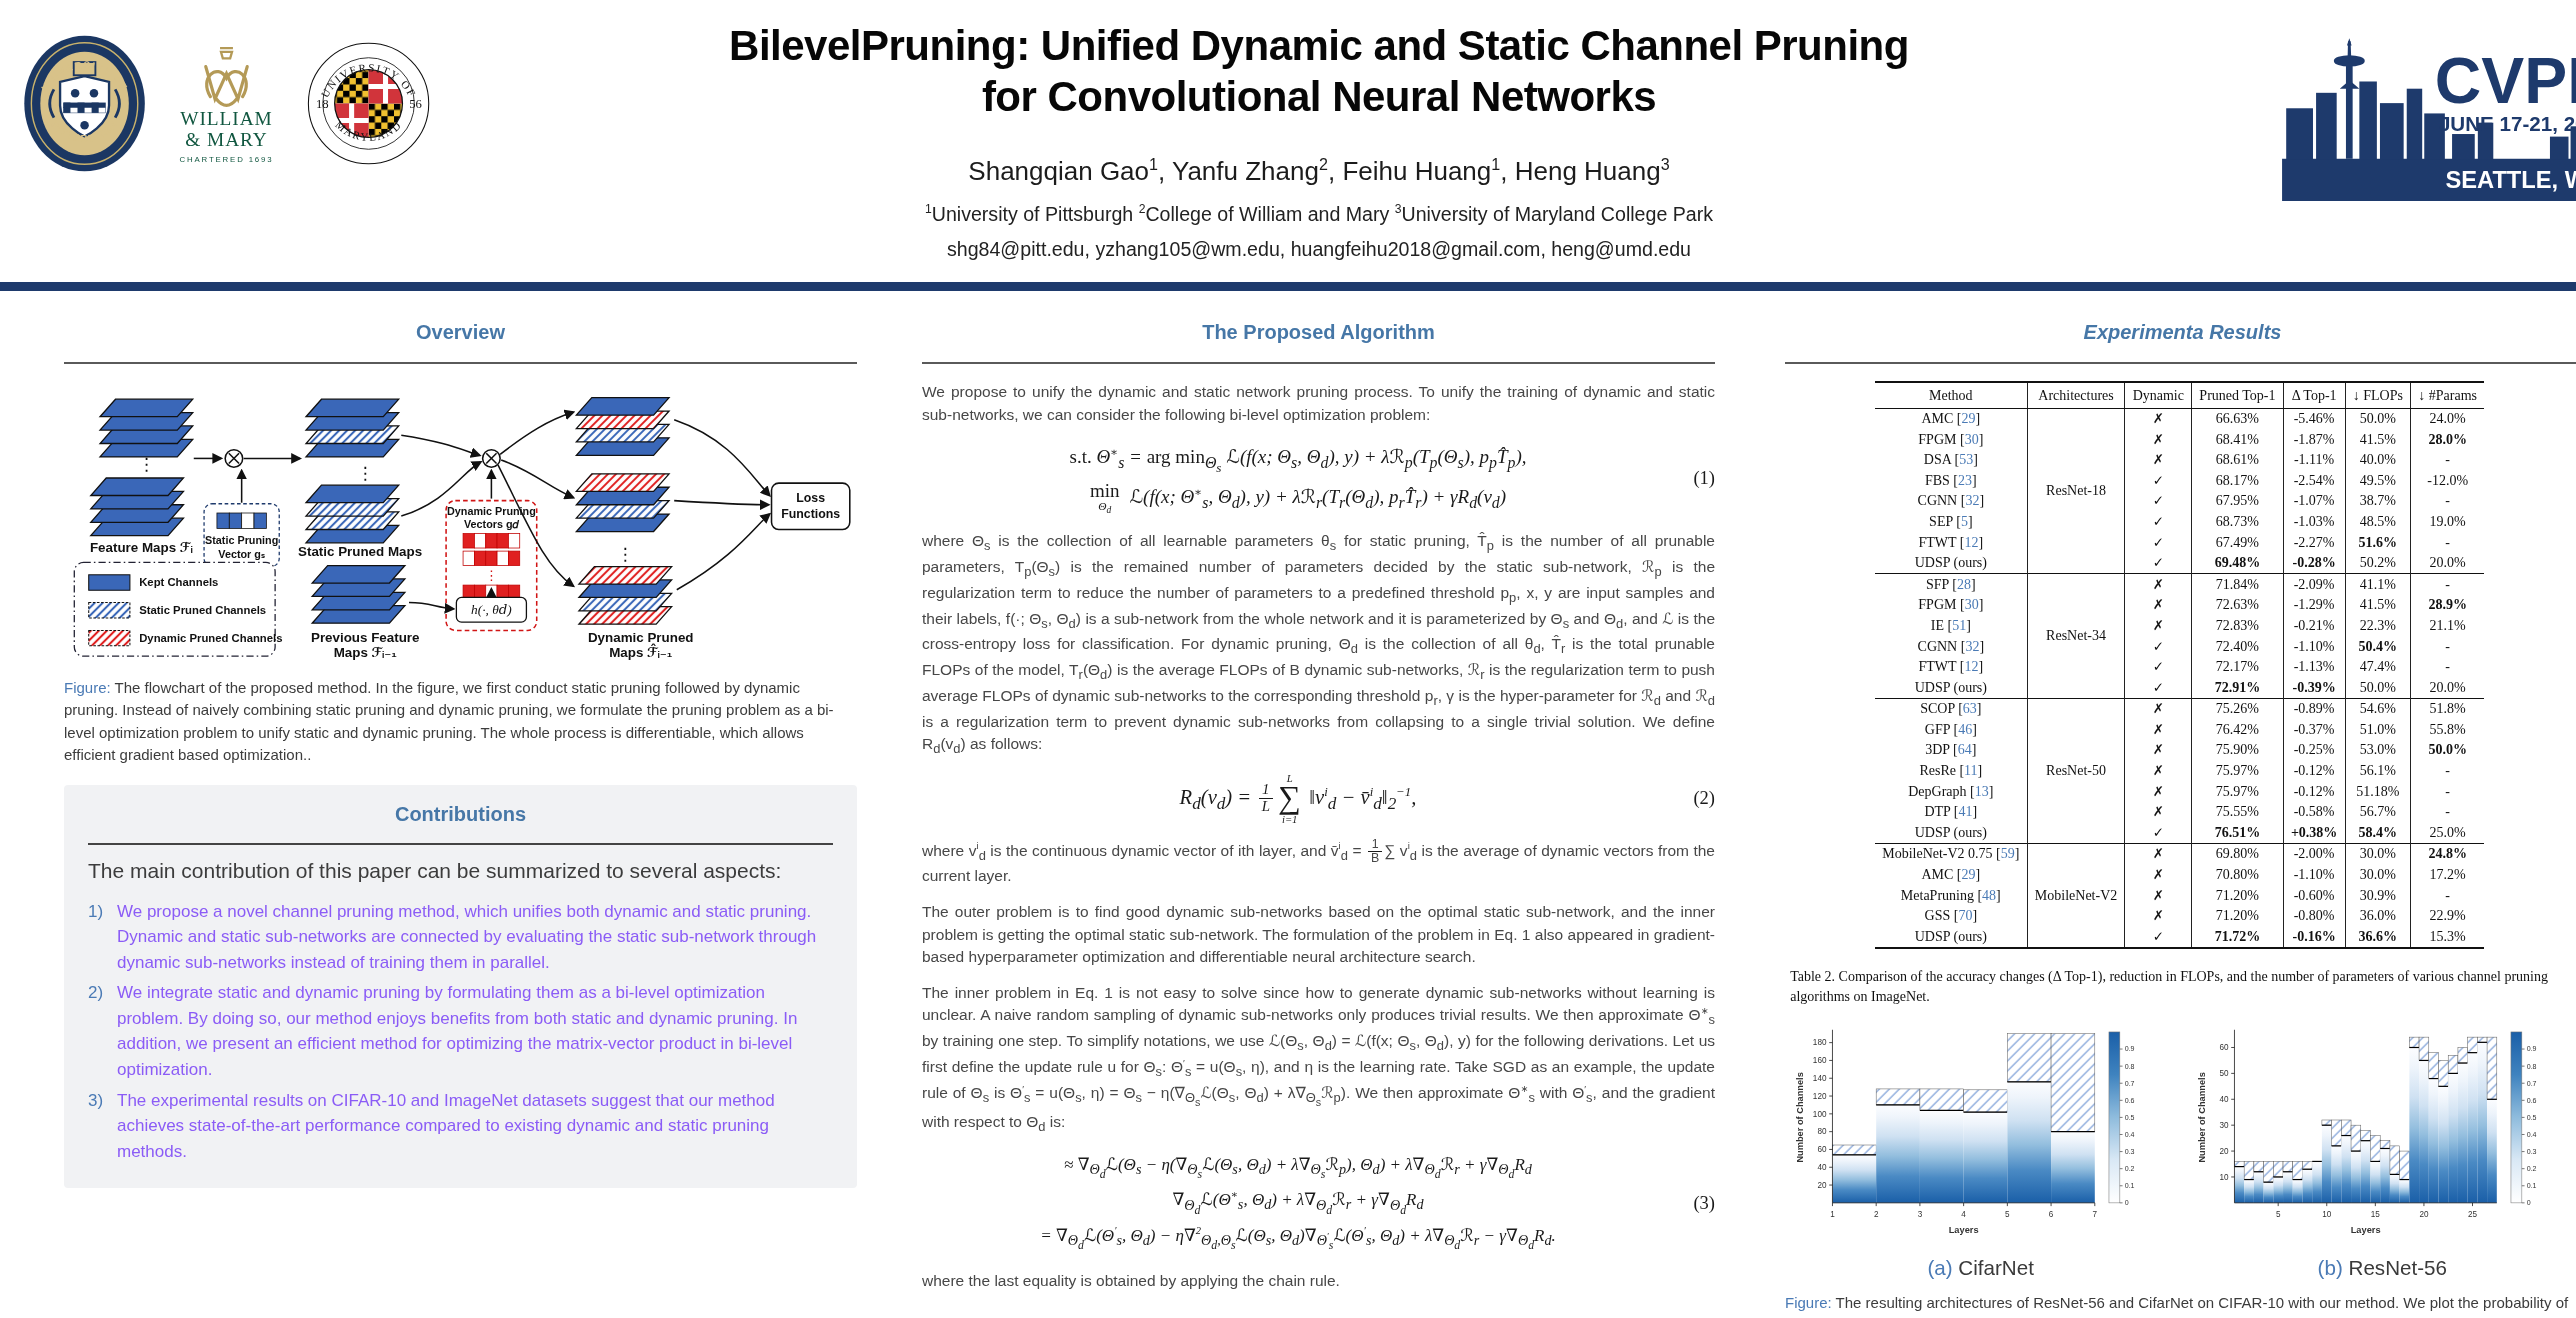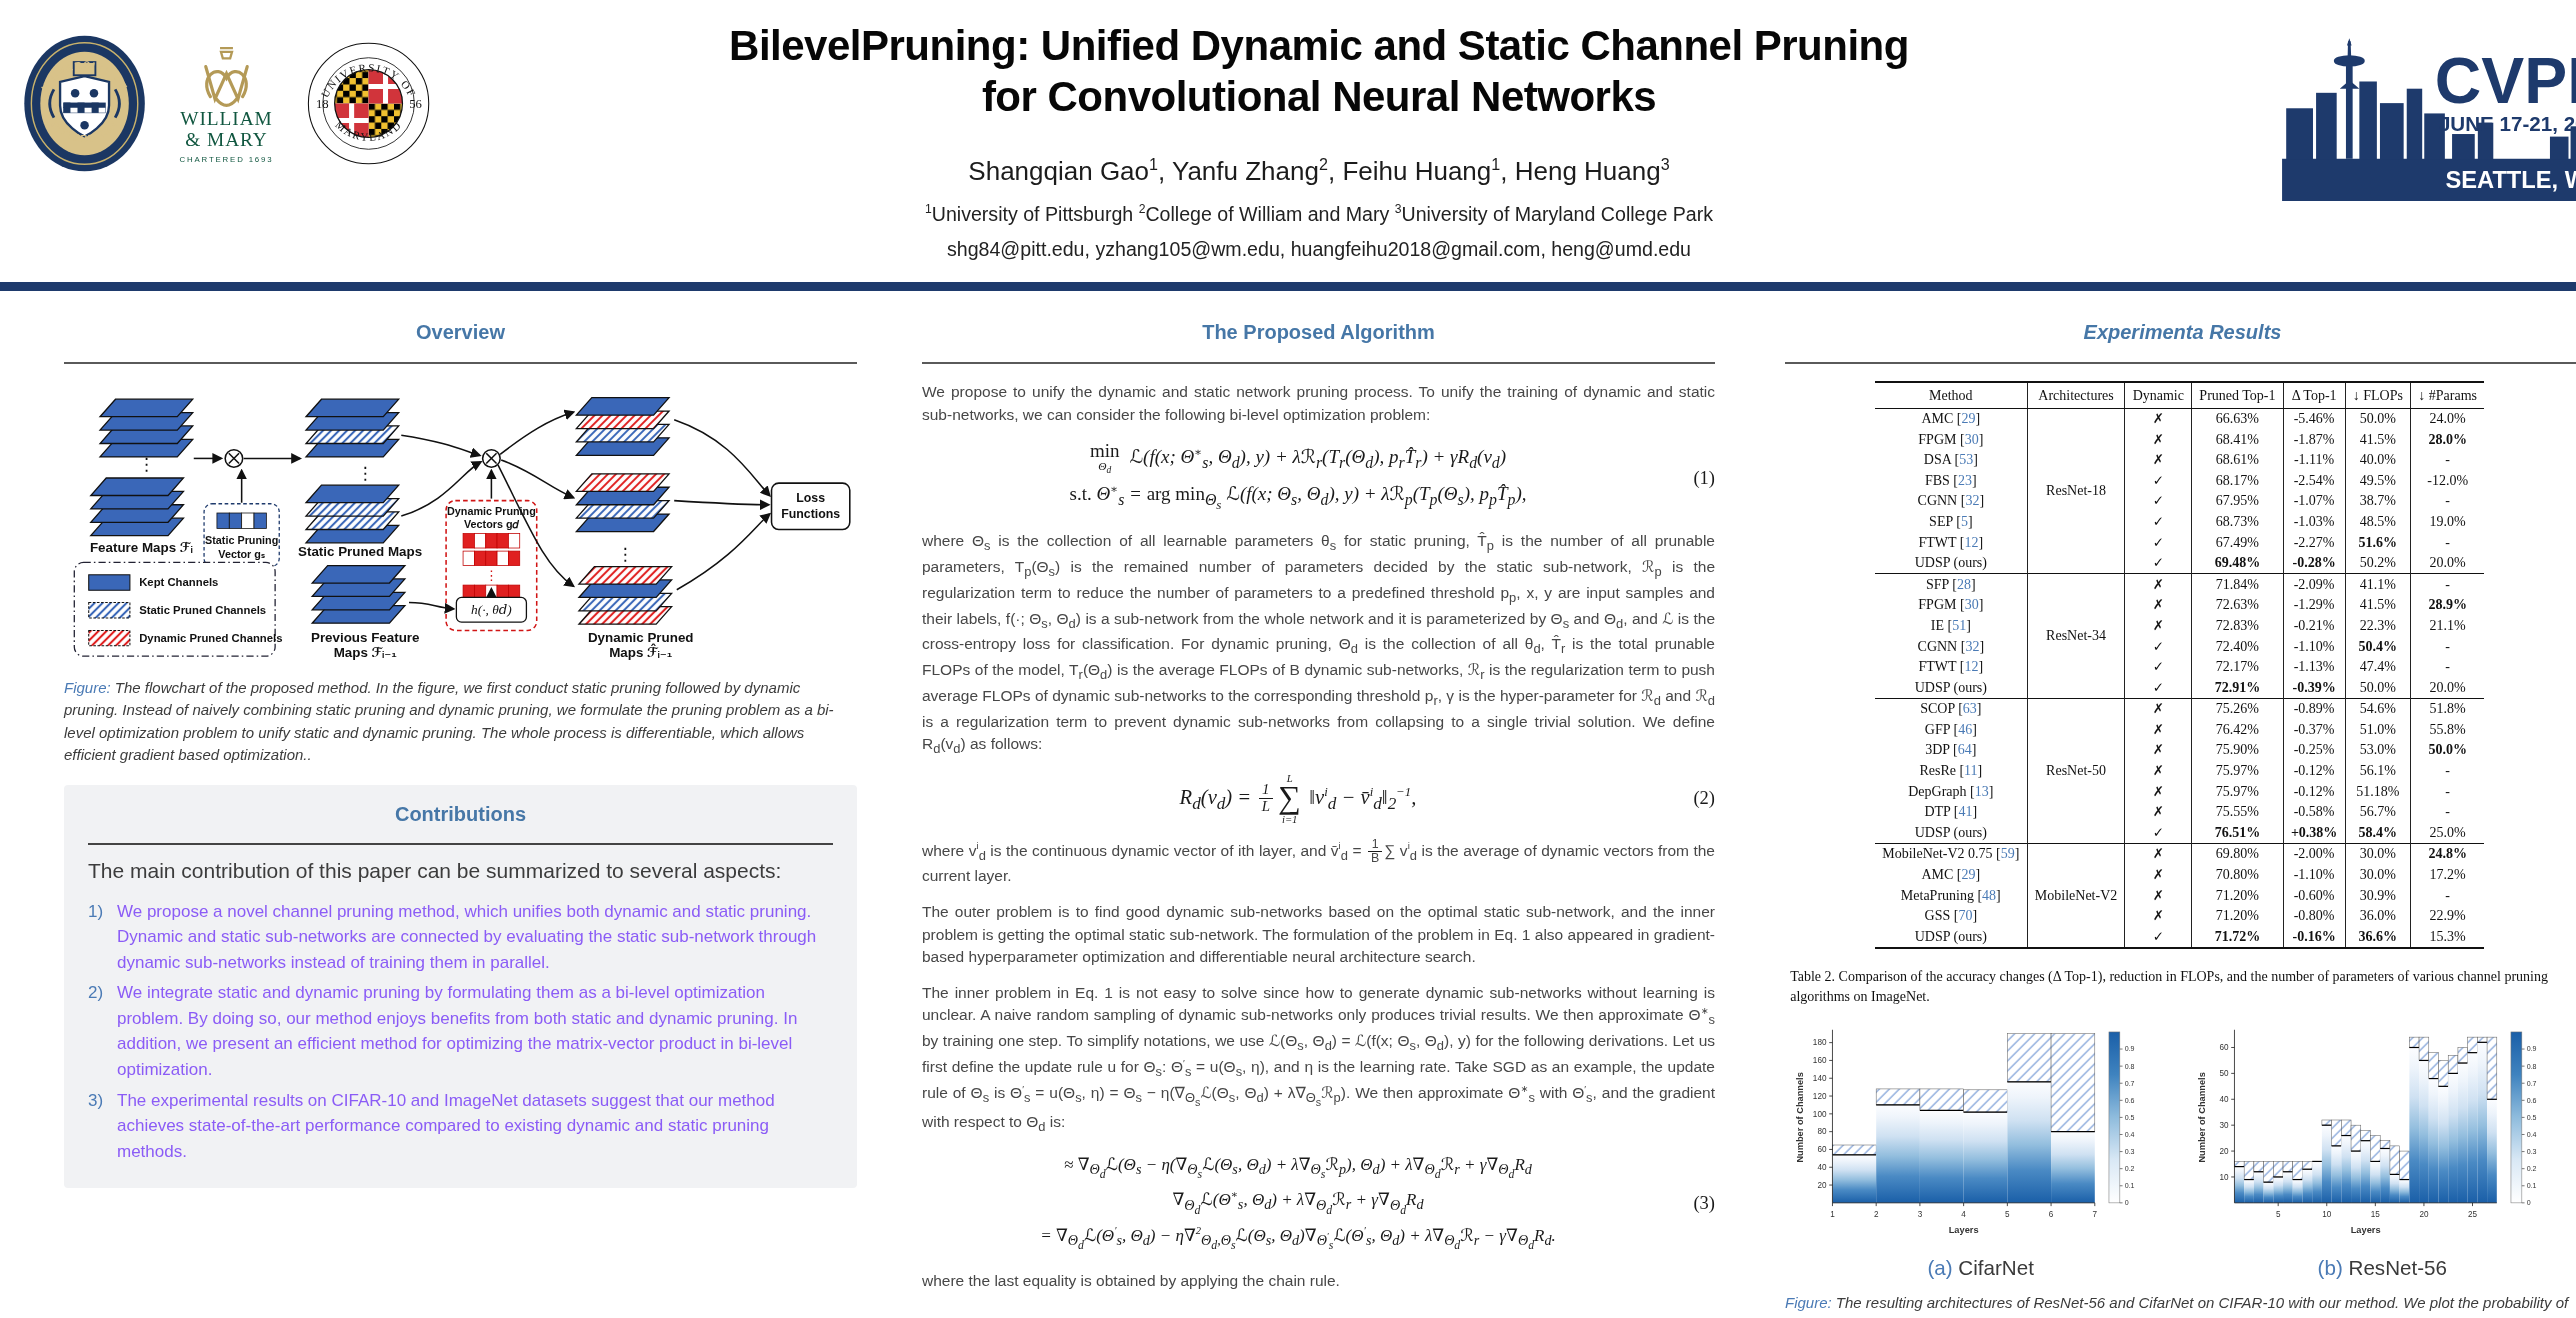--- a/index.html
+++ b/index.html
@@ -20,21 +20,21 @@
   .col{position:absolute;top:308px;}
   #col1{left:64px;width:793px;}
   #col2{left:922px;width:793px;}
   #col3{left:1785px;width:853px;}
   .sec-title{text-align:center;color:#4677a7;font-weight:bold;font-size:20px;margin:13.4px 0 17.5px 0;}
   .sec-rule{height:2.1px;background:#5a5a5a;border:none;margin:0 0 17.5px 0;}
   #col3 .sec-rule, #col3 .sec-title{margin-left:0;margin-right:58px;font-style:italic;}
 
   
   .para{font-size:15.5px;line-height:1.45;color:#474747;text-align:justify;margin:0 0 13.4px 0;}
-  .cap{font-size:15px;line-height:1.5;color:#3c3c3c;margin-top:12.4px;font-style:italic;}
+  .cap{font-size:15px;line-height:1.5;color:#3c3c3c;margin-top:12.4px;}
   .figlab{color:#4a7ab5;}
 
   
   .eqrow{display:flex;align-items:center;margin:5.2px 0 13.4px 0;}
   .eqlines{flex:1;text-align:center;}
   .eq{font-family:"Liberation Serif","DejaVu Serif","DejaVu Sans",serif;font-style:italic;
       font-size:19px;color:#1a1a1a;line-height:1.8;}
   .eq.small{font-size:17px;}
   .eqno{width:41px;text-align:right;font-family:"Liberation Serif",serif;font-size:18.5px;color:#1a1a1a;}
   .frac{display:inline-flex;flex-direction:column;align-items:center;vertical-align:middle;
@@ -350,25 +350,25 @@
 </div>
 
 <div class="col" id="col2">
   <div class="sec-title">The Proposed Algorithm</div>
   <hr class="sec-rule">
 
   <p class="para">We propose to unify the dynamic and static network pruning process.  To unify the training of dynamic and static sub-networks, we can consider the following bi-level optimization problem:</p>
 
   <div class="eqrow">
     <div class="eqlines">
+      <div class="eq"><span style="font-style:normal">s.t.</span> Θ<sup>∗</sup><sub>s</sub> = <span style="font-style:normal">arg min</span><sub>Θ<sub>s</sub></sub> ℒ(f(x; Θ<sub>s</sub>, Θ<sub>d</sub>), y) + λℛ<sub>p</sub>(T<sub>p</sub>(Θ<sub>s</sub>), p<sub>p</sub>T̂<sub>p</sub>),</div>
       <div class="eq"><span class="limop">
             <span class="op">min</span>
             <span class="lim">Θ<sub>d</sub></span>
           </span> ℒ(f(x; Θ<sup>∗</sup><sub>s</sub>, Θ<sub>d</sub>), y) + λℛ<sub>r</sub>(T<sub>r</sub>(Θ<sub>d</sub>), p<sub>r</sub>T̂<sub>r</sub>) + γR<sub>d</sub>(v<sub>d</sub>)</div>
-      <div class="eq"><span style="font-style:normal">s.t.</span> Θ<sup>∗</sup><sub>s</sub> = <span style="font-style:normal">arg min</span><sub>Θ<sub>s</sub></sub> ℒ(f(x; Θ<sub>s</sub>, Θ<sub>d</sub>), y) + λℛ<sub>p</sub>(T<sub>p</sub>(Θ<sub>s</sub>), p<sub>p</sub>T̂<sub>p</sub>),</div>
     </div>
     <div class="eqno">(1)</div>
   </div>
 
   <p class="para">where Θ<sub>s</sub> is the collection of all learnable parameters θ<sub>s</sub> for static pruning, T̂<sub>p</sub> is the number of all prunable parameters, T<sub>p</sub>(Θ<sub>s</sub>) is the remained number of parameters decided by the static sub-network, ℛ<sub>p</sub> is the regularization term to reduce the number of parameters to a predefined threshold p<sub>p</sub>, x, y are input samples and their labels, f(·; Θ<sub>s</sub>, Θ<sub>d</sub>) is a sub-network from the whole network and it is parameterized by Θ<sub>s</sub> and Θ<sub>d</sub>, and ℒ is the cross-entropy loss for classification.  For dynamic pruning, Θ<sub>d</sub> is the collection of all θ<sub>d</sub>, T̂<sub>r</sub> is the total prunable FLOPs of the model, T<sub>r</sub>(Θ<sub>d</sub>) is the average FLOPs of B dynamic sub-networks, ℛ<sub>r</sub> is the regularization term to push average FLOPs of dynamic sub-networks to the corresponding threshold p<sub>r</sub>, γ is the hyper-parameter for ℛ<sub>d</sub> and ℛ<sub>d</sub> is a regularization term to prevent dynamic sub-networks from collapsing to a single trivial solution. We define R<sub>d</sub>(v<sub>d</sub>) as follows:</p>
 
   <div class="eqrow">
     <div class="eqlines">
         <div class="eq" style="font-size:20.6px">R<sub>d</sub>(v<sub>d</sub>) = <span class="frac">
             <span class="top">1</span>

